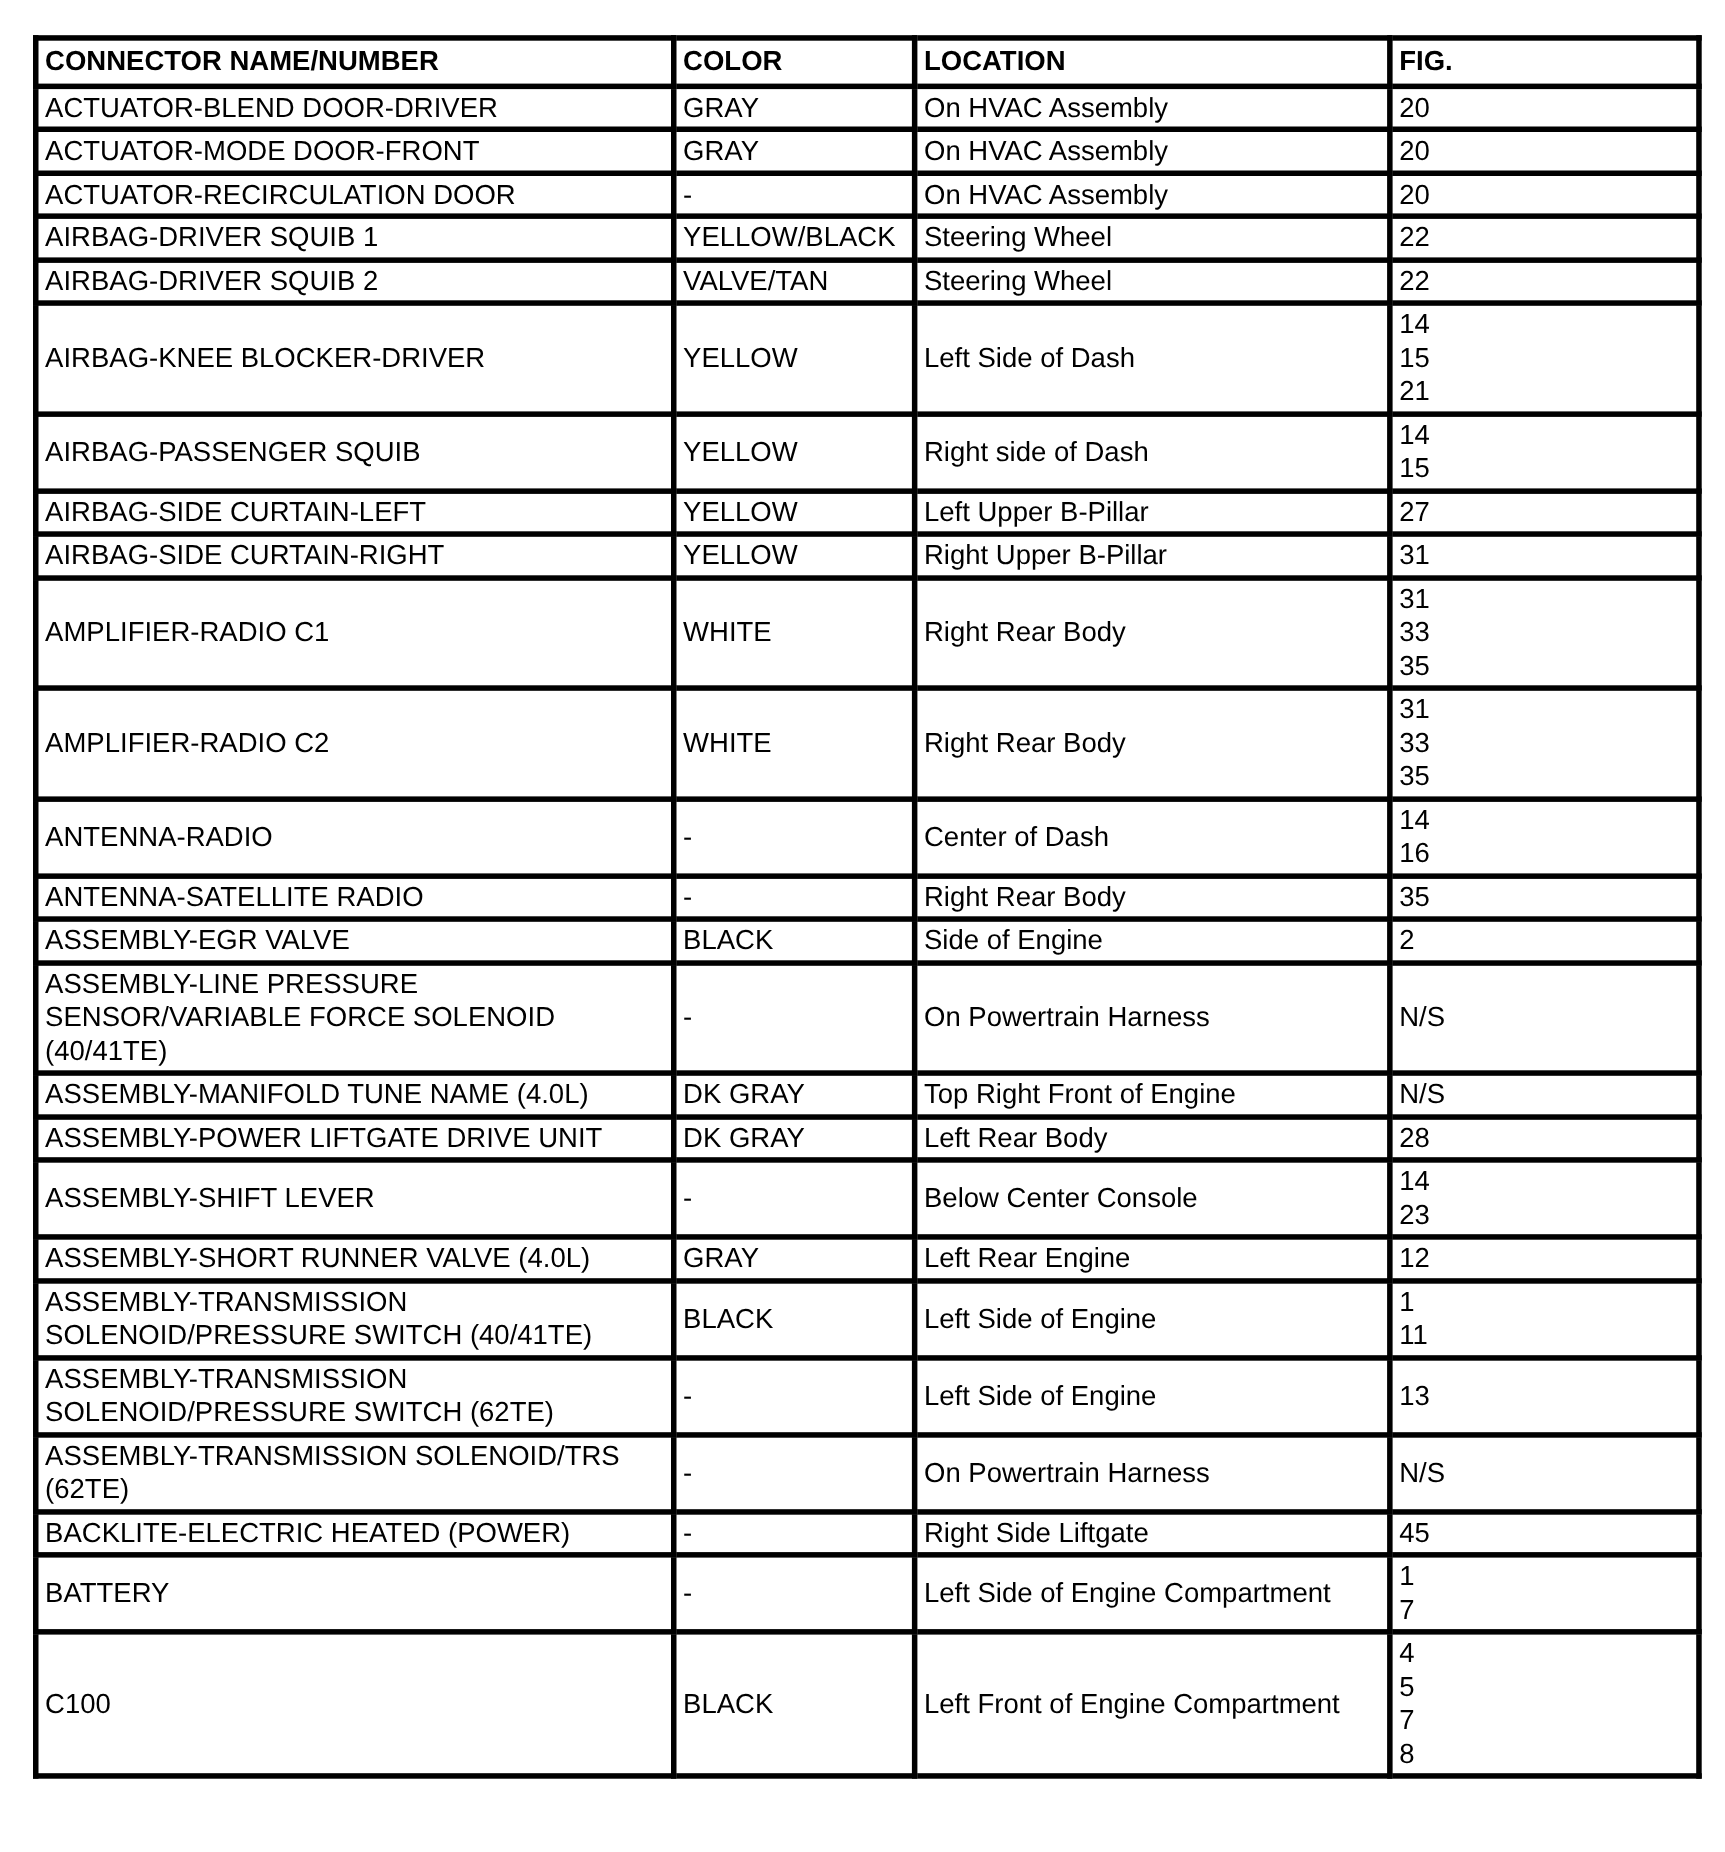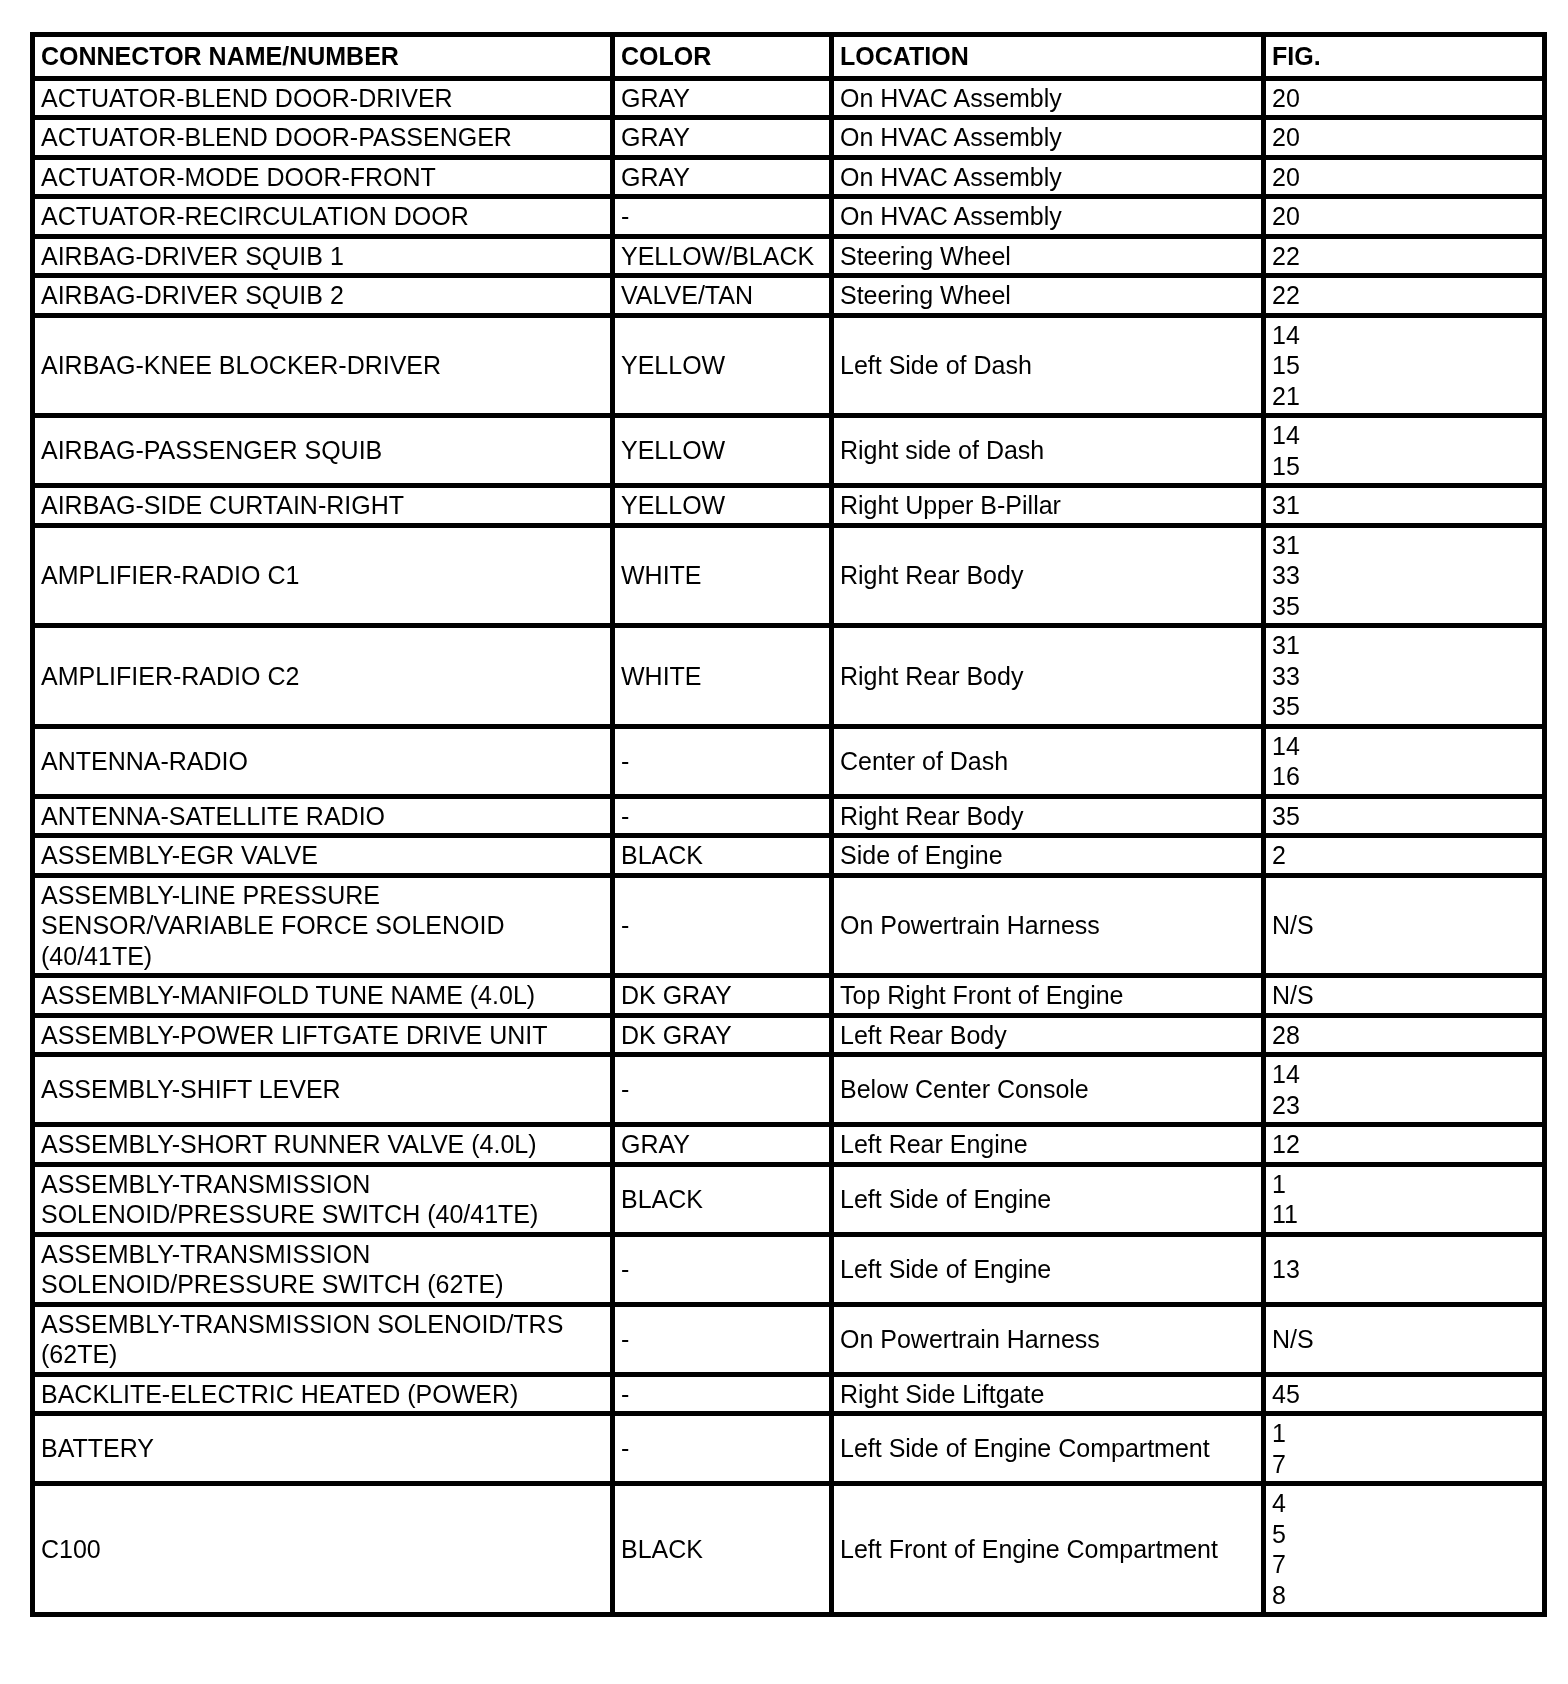--- a/index.html
+++ b/index.html
@@ -68,26 +68,20 @@
       </tr>
     </thead>
     <tbody>
         <tr>
           <td>ACTUATOR-BLEND DOOR-DRIVER</td>
           <td>GRAY</td>
           <td>On HVAC Assembly</td>
           <td>20</td>
         </tr>
         <tr>
-          <td>ACTUATOR-BLEND DOOR-PASSENGER</td>
-          <td>GRAY</td>
-          <td>On HVAC Assembly</td>
-          <td>20</td>
-        </tr>
-        <tr>
           <td>ACTUATOR-MODE DOOR-FRONT</td>
           <td>GRAY</td>
           <td>On HVAC Assembly</td>
           <td>20</td>
         </tr>
         <tr>
           <td>ACTUATOR-RECIRCULATION DOOR</td>
           <td>-</td>
           <td>On HVAC Assembly</td>
           <td>20</td>
@@ -111,20 +105,26 @@
           <td>14
 15
 21</td>
         </tr>
         <tr>
           <td>AIRBAG-PASSENGER SQUIB</td>
           <td>YELLOW</td>
           <td>Right side of Dash</td>
           <td>14
 15</td>
+        </tr>
+        <tr>
+          <td>AIRBAG-SIDE CURTAIN-LEFT</td>
+          <td>YELLOW</td>
+          <td>Left Upper B-Pillar</td>
+          <td>27</td>
         </tr>
         <tr>
           <td>AIRBAG-SIDE CURTAIN-RIGHT</td>
           <td>YELLOW</td>
           <td>Right Upper B-Pillar</td>
           <td>31</td>
         </tr>
         <tr>
           <td>AMPLIFIER-RADIO C1</td>
           <td>WHITE</td>

